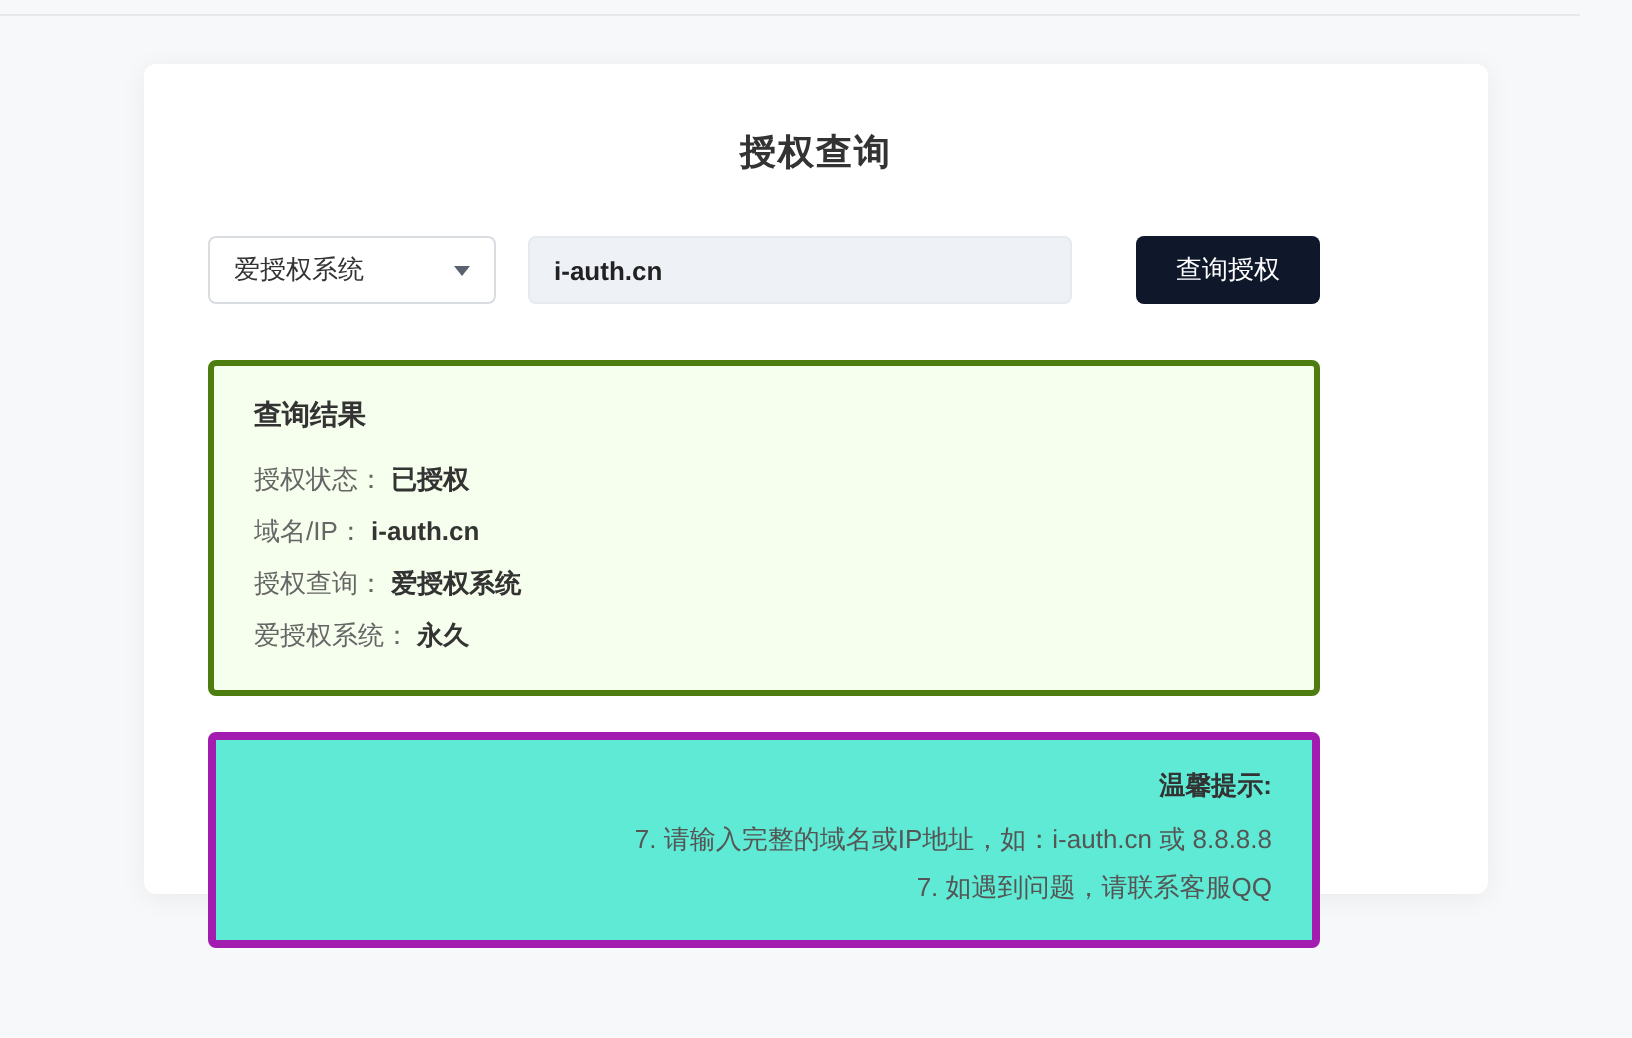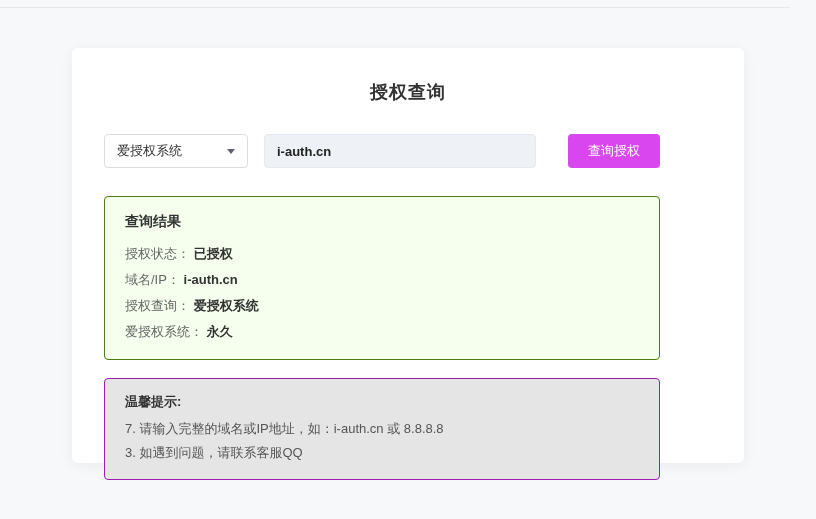--- a/index.html
+++ b/index.html
@@ -11,21 +11,21 @@
     overflow: hidden;
   }
   .top-hairline {
     position: absolute;
     top: 7px; left: 0;
     width: 790px; height: 1px;
     background: #e7e8ea;
   }
   .card {
     position: absolute;
-    left: 72px; top: 48px;
+    left: 72px; top: 32px;
     width: 672px; height: 415px;
     background: #ffffff;
     border-radius: 6px;
     box-shadow: 0 2px 14px rgba(0,0,0,0.06);
     padding: 26px 32px;
   }
   .card-title {
     text-align: center;
     font-size: 18px;
     font-weight: bold;
@@ -72,31 +72,31 @@
     color: #222222;
     font-family: "Liberation Sans", "DejaVu Sans", sans-serif;
     outline: none;
   }
   .query-btn {
     margin-left: 32px;
     width: 92px;
     height: 34px;
     border: none;
     border-radius: 4px;
-    background: #d946ef;
+    background: #0f172a;
     color: #ffffff;
     font-size: 13px;
     cursor: pointer;
     font-family: "Liberation Sans", "DejaVu Sans", sans-serif;
   }
   .result-box {
     margin-top: 28px;
     width: 556px;
     background: #f6ffed;
-    border: 1px solid #4d7c0f;
+    border: 3px solid #4d7c0f;
     border-radius: 4px;
     padding: 16px 20px 14px 20px;
   }
   .result-title {
     font-size: 14px;
     font-weight: bold;
     color: #333333;
     margin-bottom: 10px;
   }
   .result-row {
@@ -104,24 +104,25 @@
     color: #666666;
     line-height: 26px;
   }
   .result-row .value {
     font-weight: bold;
     color: #333333;
   }
   .tips-box {
     margin-top: 18px;
     width: 556px;
-    background: #e5e5e5;
-    border: 1px solid #a21caf;
+    background: #5eead4;
+    border: 4px solid #a21caf;
     border-radius: 4px;
     padding: 14px 20px 14px 20px;
+    text-align: right;
   }
   .tips-title {
     font-size: 13px;
     font-weight: bold;
     color: #333333;
     margin-bottom: 6px;
   }
   .tips-item {
     font-size: 13px;
     color: #555555;
@@ -166,16 +167,16 @@
     </div>
     <div class="result-row">
       <span>爱授权系统：</span>
       <span class="value">永久</span>
     </div>
   </div>
 
   <div class="tips-box">
     <div class="tips-title">温馨提示:</div>
     <div class="tips-item">7. 请输入完整的域名或IP地址，如：i-auth.cn 或 8.8.8.8</div>
-    <div class="tips-item">3. 如遇到问题，请联系客服QQ</div>
+    <div class="tips-item">7. 如遇到问题，请联系客服QQ</div>
   </div>
 
 </div>
 
 </body></html>

